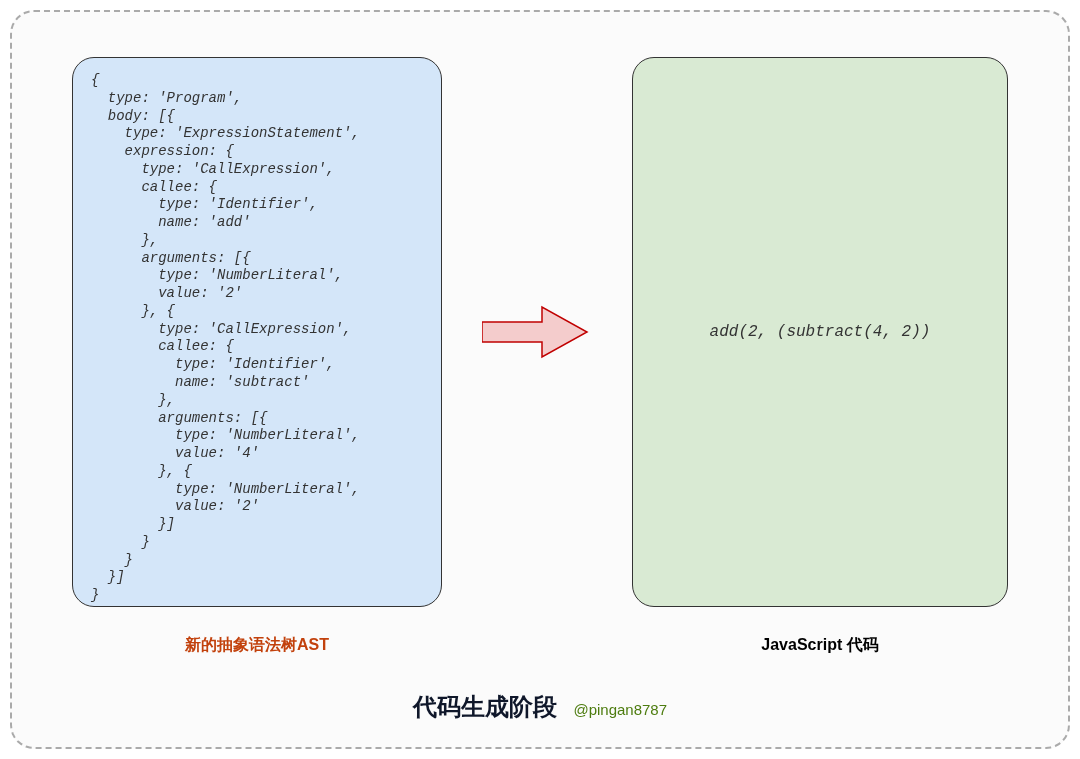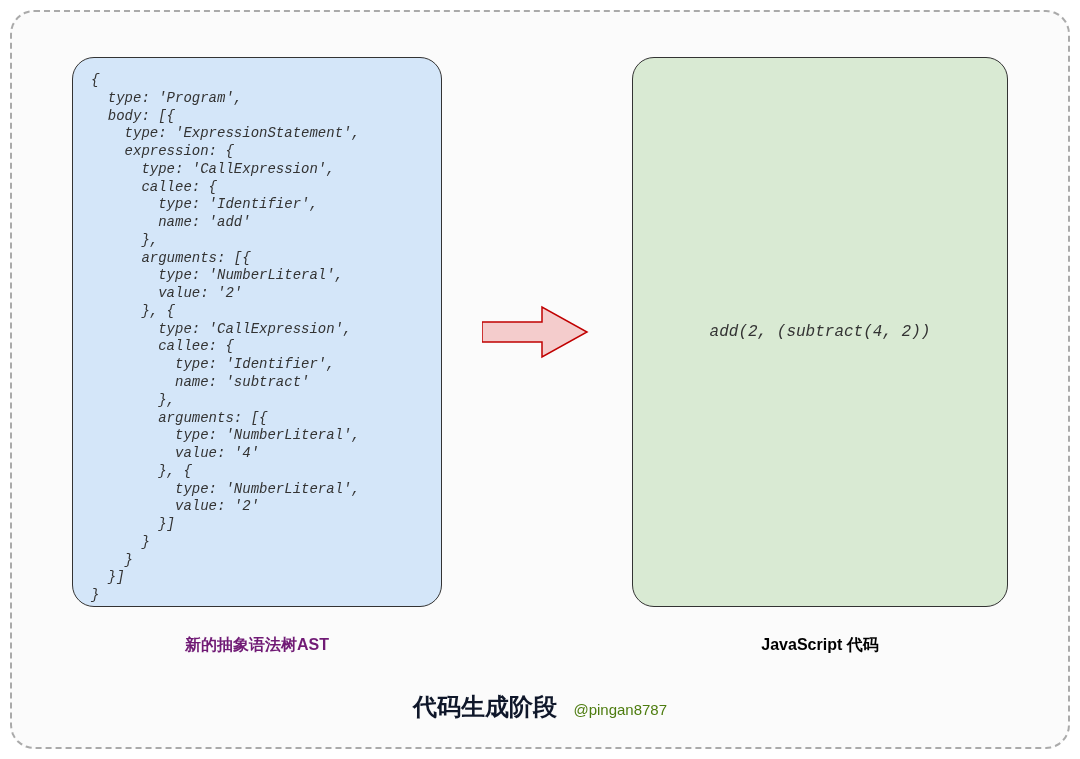--- a/index.html
+++ b/index.html
@@ -74,21 +74,21 @@
       display: flex;
       justify-content: space-between;
       padding: 0 60px;
       margin-top: 8px;
     }
     .label-left {
       width: 370px;
       text-align: center;
       font-size: 16px;
       font-weight: bold;
-      color: #701a75;
+      color: #c2410c;
     }
     .label-right {
       width: 376px;
       text-align: center;
       font-size: 16px;
       font-weight: bold;
       color: #000;
     }
     .footer {
       position: absolute;

